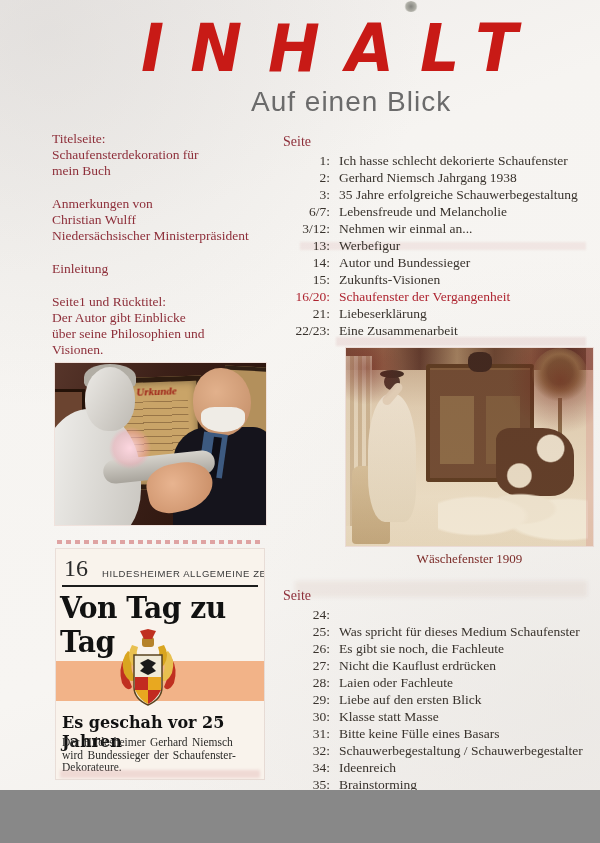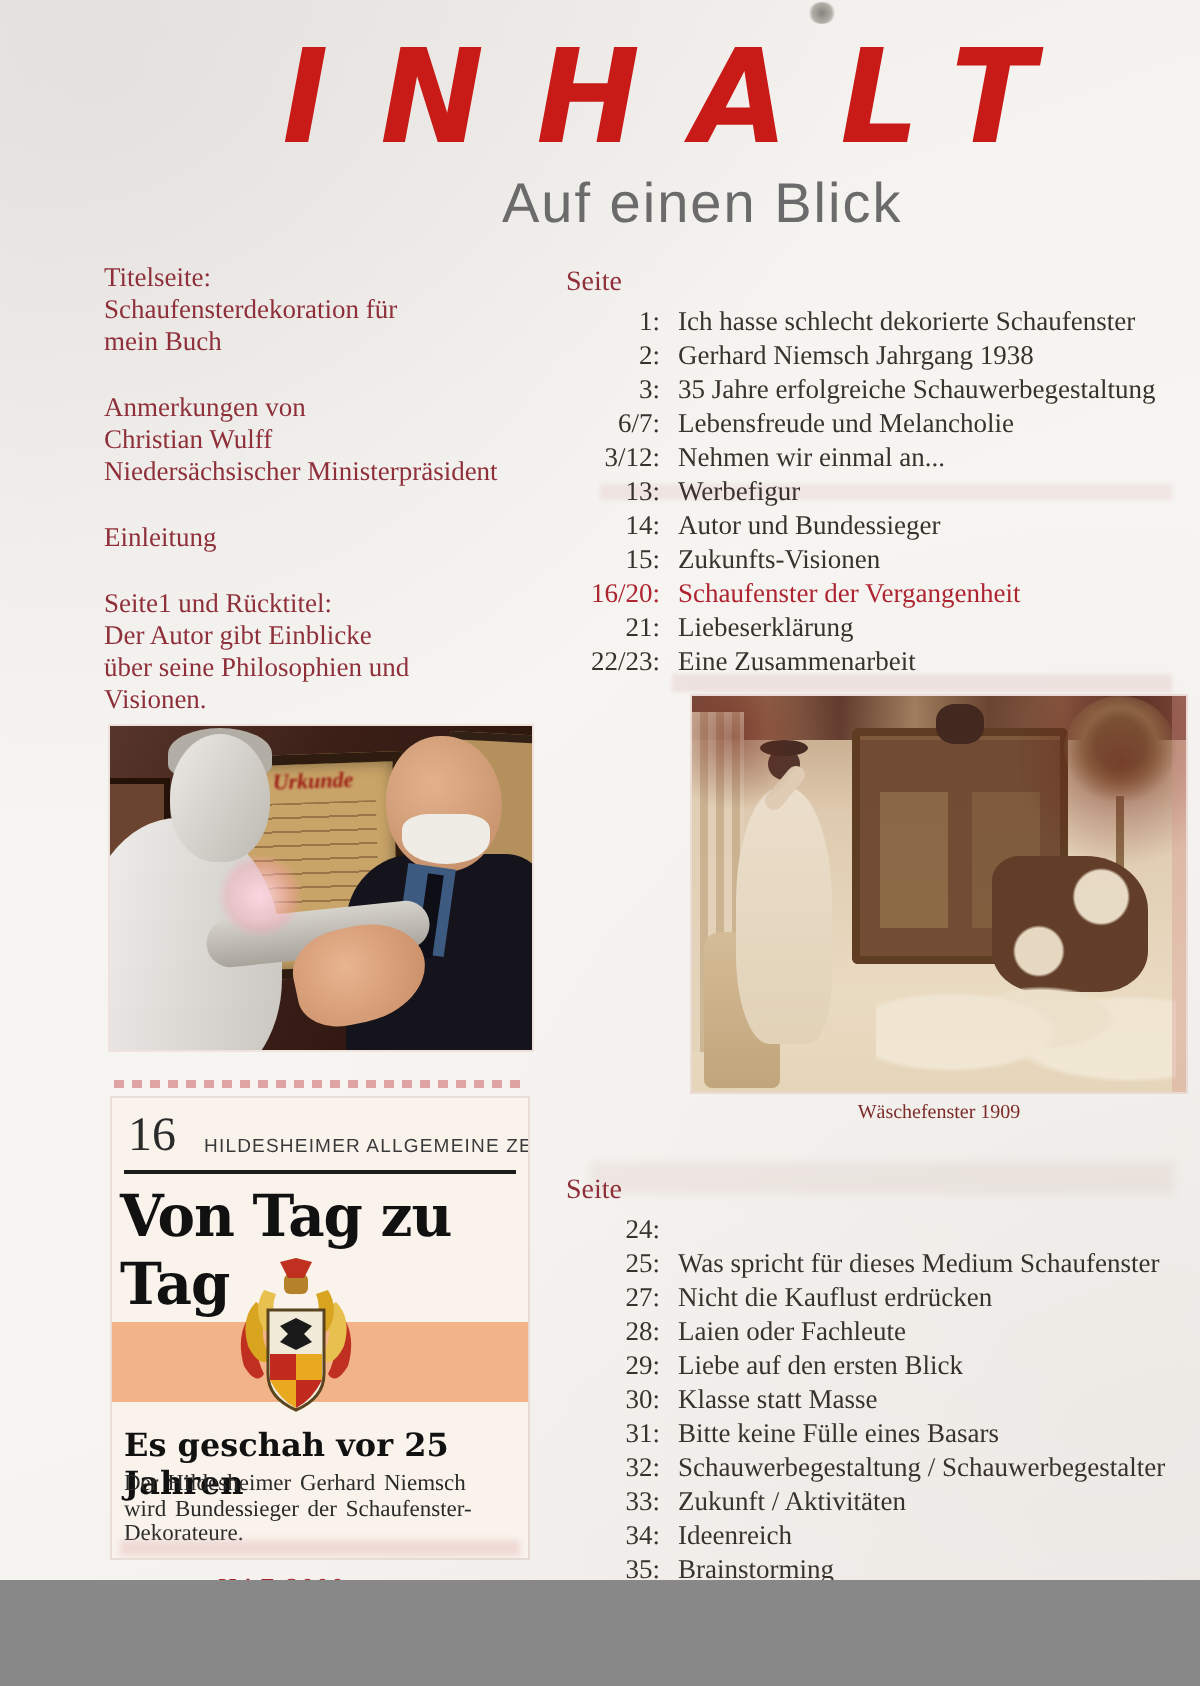--- a/index.html
+++ b/index.html
@@ -123,21 +123,21 @@
                      radial-gradient(circle at 30% 70%,#ece2cc 0 16%,transparent 18%),#5c3a26;}
   .v-linens{left:92px;top:126px;width:150px;height:70px;
             background:radial-gradient(ellipse at 25% 60%,#f6efdd 0 30%,transparent 34%),
                        radial-gradient(ellipse at 55% 50%,#f2ead6 0 28%,transparent 32%),
                        radial-gradient(ellipse at 85% 65%,#f6f0de 0 30%,transparent 34%);}
   .v-stand{left:6px;top:118px;width:38px;height:78px;border-radius:8px 8px 4px 4px;
            background:linear-gradient(#d9c49e,#c2a87e);}
   .v-film{left:0;top:0;width:100%;height:100%;
           background:linear-gradient(180deg,rgba(140,80,60,.10),rgba(180,130,90,.08));}
   .v-edge{right:0;top:0;width:7px;height:100%;background:rgba(215,150,140,.35);}
-  .v-caption{left:346px;top:551px;width:247px;text-align:center;font-size:10px;color:#7c2b28;}
+  .v-caption{left:346px;top:551px;width:247px;text-align:center;font-size:13px;color:#7c2b28;}
 
   
   .pagenum{left:70px;top:800px;font-size:17px;color:#3a3a38;}
   .footrule{left:84px;top:818px;width:502px;height:2px;background:#4c4c4a;}
 </style>
 </head>
 <body>
 
 <div class="page">
 
@@ -318,20 +318,24 @@
 
         <div class="toc-row">
           <span class="toc-num">24:</span>
         </div>
 
         <div class="toc-row">
           <span class="toc-num">25:</span>
           <span class="toc-text">Was spricht für dieses Medium Schaufenster</span>
         </div>
 
+        <div class="toc-row">
+          <span class="toc-num">26:</span>
+          <span class="toc-text">Es gibt sie noch, die Fachleute</span>
+        </div>
 
         <div class="toc-row">
           <span class="toc-num">27:</span>
           <span class="toc-text">Nicht die Kauflust erdrücken</span>
         </div>
 
         <div class="toc-row">
           <span class="toc-num">28:</span>
           <span class="toc-text">Laien oder Fachleute</span>
         </div>
@@ -349,24 +353,20 @@
         <div class="toc-row">
           <span class="toc-num">31:</span>
           <span class="toc-text">Bitte keine Fülle eines Basars</span>
         </div>
 
         <div class="toc-row">
           <span class="toc-num">32:</span>
           <span class="toc-text">Schauwerbegestaltung / Schauwerbegestalter</span>
         </div>
 
-        <div class="toc-row">
-          <span class="toc-num">33:</span>
-          <span class="toc-text">Zukunft / Aktivitäten</span>
-        </div>
 
         <div class="toc-row">
           <span class="toc-num">34:</span>
           <span class="toc-text">Ideenreich</span>
         </div>
 
         <div class="toc-row">
           <span class="toc-num">35:</span>
           <span class="toc-text">Brainstorming</span>
         </div>

